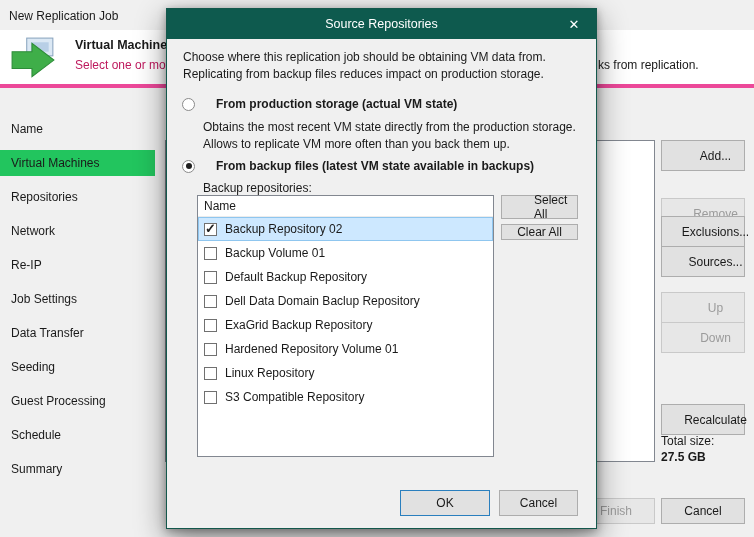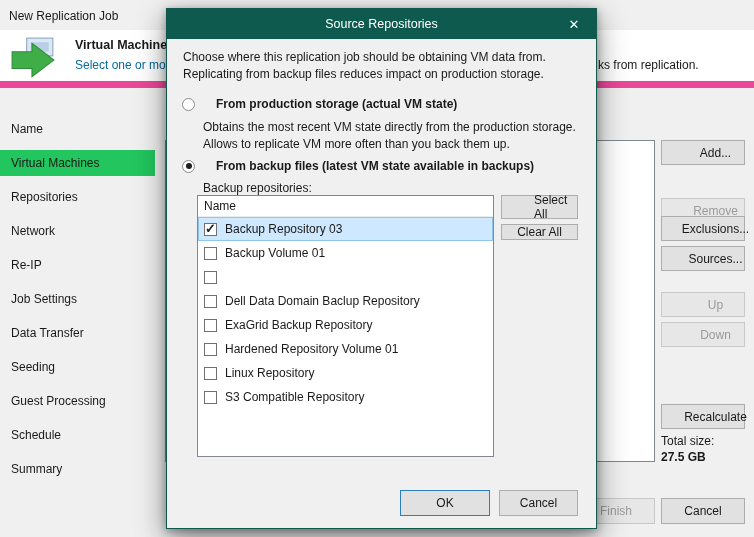--- a/index.html
+++ b/index.html
@@ -8,39 +8,39 @@
     font-family: "Liberation Sans", sans-serif;
     font-size: 12px;
     color: #1a1a1a;
     background: #f0f0f0;
     overflow: hidden;
   }
   #stage { position: relative; width:754px; height:537px; background:#f0f0f0; }
 
   
   .win-title { position:absolute; left:9px; top:9px; font-size:12px; color:#1a1a1a; }
-  .header-band { position:absolute; left:0; top:30px; width:754px; height:58px; background:#ffffff; border-bottom:7px solid #ec4899; }
+  .header-band { position:absolute; left:0; top:30px; width:754px; height:58px; background:#ffffff; border-bottom:4px solid #ec4899; }
   .wizard-icon { position:absolute; left:10px; top:6px; width:46px; height:46px; }
   .header-title { position:absolute; left:75px; top:8px; font-weight:bold; font-size:12.5px; }
-  .header-sub-left { position:absolute; left:75px; top:28px; color:#0369a1; white-space:nowrap; }
+  .header-sub-left { position:absolute; left:75px; top:28px; color:#be185d; white-space:nowrap; }
   .header-sub-right { position:absolute; left:598px; top:28px; color:#1a1a1a; white-space:nowrap; }
 
   .sidebar { position:absolute; left:0; top:116px; width:155px; display:flex; flex-direction:column; gap:8px; }
   .side-item { height:26px; line-height:26px; padding-left:11px; color:#1a1a1a; cursor:default; }
   .side-item.selected { background:#d9d9d9; }
 
   .vm-listbox { position:absolute; left:165px; top:140px; width:490px; height:322px; background:#ffffff; border:1px solid #828790; }
 
   .btn {
     position:absolute; display:flex; align-items:center; justify-content:center;
     background:#e1e1e1; border:1px solid #adadad; color:#1a1a1a;
     font-family:"Liberation Sans", sans-serif; font-size:12px; cursor:default;
   }
   .btn.disabled { color:#9b9b9b; background:#e7e7e7; border-color:#c9c9c9; }
-  .side-btn { left:661px; width:84px; height:25px;padding-left:25px; }
+  .side-btn { left:661px; width:84px; height:31px;padding-left:25px; }
 
   .total-label { position:absolute; left:661px; top:434px; }
   .total-value { position:absolute; left:661px; top:450px; font-weight:bold; }
 
   .footer-btn { height:26px; top:498px; }
   #finish-btn { left:577px; width:78px; }
   #main-cancel-btn { left:661px; width:84px; }
 
   
   .dialog {
@@ -158,28 +158,29 @@
       <span class="opt-label">From backup files (latest VM state available in backups)</span>
     </div>
 
     <div class="repos-label">Backup repositories:</div>
 
     <div class="repo-list">
       <div class="list-header">Name</div>
       <div>
           <div class="repo-row selected">
             <span class="cb checked"></span>
-            <span>Backup Repository 03</span>
+            <span>Backup Repository 02</span>
           </div>
           <div class="repo-row">
             <span class="cb"></span>
             <span>Backup Volume 01</span>
           </div>
           <div class="repo-row">
             <span class="cb"></span>
+            <span>Default Backup Repository</span>
           </div>
           <div class="repo-row">
             <span class="cb"></span>
             <span>Dell Data Domain Baclup Repository</span>
           </div>
           <div class="repo-row">
             <span class="cb"></span>
             <span>ExaGrid Backup Repository</span>
           </div>
           <div class="repo-row">

